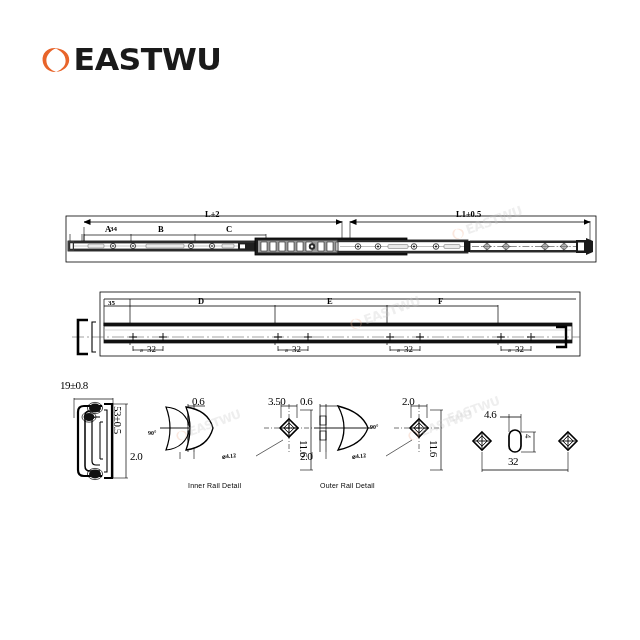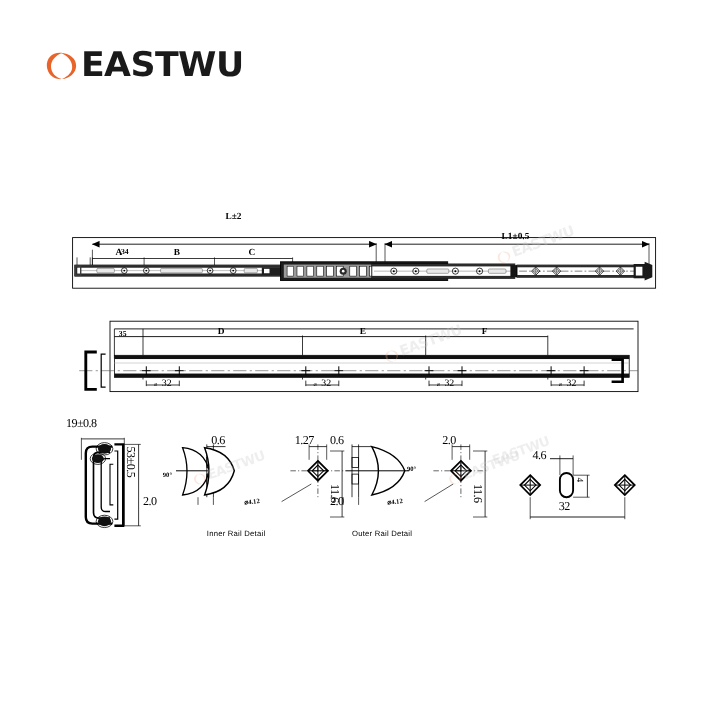--- a/index.html
+++ b/index.html
@@ -445,21 +445,21 @@
       <path d="M15.5 2.0 C6.5 1.0 1.0 7.0 1.6 14.5 C2.2 21.5 8.0 26.6 15.0 25.9 C9.6 24.2 5.8 20.4 5.4 15.1 C5.0 9.4 9.3 4.6 15.5 2.0 Z" fill="#f0b294"></path>
       <path d="M14.0 2.2 C22.4 2.4 28.6 7.4 28.2 14.2 C27.9 20.2 22.4 25.4 15.2 25.9 C21.6 23.0 24.8 19.2 24.6 14.4 C24.4 8.9 20.3 4.6 14.0 2.2 Z" fill="#f0b294"></path>
     </svg>
     <span class="wtext">EASTWU</span>
   </div>
 
   <div class="wm" style="left:448px;top:412px;font-size:12px;">
     <span class="wtext">EASTWU</span>
   </div>
 
-  <div class="t b md" style="left:205px;top:191px;">L±2</div>
+  <div class="t b md" style="left:205px;top:209px;">L±2</div>
   <div class="t b md" style="left:456px;top:209px;">L1±0.5</div>
   <div class="t b sm" style="left:68px;top:225px;padding-left:42px;">34</div>
   <div class="t b md" style="left:105px;top:224px;">A</div>
   <div class="t b md" style="left:158px;top:224px;">B</div>
   <div class="t b md" style="left:226px;top:224px;">C</div>
 
   <div class="t b md" style="left:296px;top:281px;">
     <span></span><span class="tolstack">
         <span></span>
         <span></span>
@@ -486,21 +486,21 @@
     <span class="up">⌀</span>
     <span class="lo">32</span>
   </div>
 
   <div class="t lg" style="left:60px;top:379px;letter-spacing:-0.5px;">19±0.8</div>
   <div class="t lg vert" style="left:124px;top:406px;transform:rotate(90deg);letter-spacing:-0.5px;">53±0.5</div>
 
   <div class="t tiny b" style="left:148px;top:430px;">90°</div>
   <div class="t lg" style="left:192px;top:395px;letter-spacing:-0.5px;">0.6</div>
   <div class="t lg" style="left:130px;top:450px;letter-spacing:-0.5px;">2.0</div>
-  <div class="t lg" style="left:268px;top:395px;letter-spacing:-0.5px;">1.27</div>
+  <div class="t lg" style="left:268px;top:395px;letter-spacing:-0.5px;">3.50</div>
   <div class="t lg vert" style="left:310px;top:440px;transform:rotate(90deg);letter-spacing:-0.5px;">11.6</div>
   <div class="t tiny b" style="left:222px;top:452px;transform:rotate(-6deg);">⌀4.12</div>
   <div class="t sm" style="left:188px;top:482px;font-family:'Liberation Sans',sans-serif;letter-spacing:0.2px;">Inner Rail Detail</div>
 
   <div class="t lg" style="left:300px;top:395px;letter-spacing:-0.5px;">0.6</div>
   <div class="t lg" style="left:300px;top:450px;letter-spacing:-0.5px;">2.0</div>
   <div class="t tiny b" style="left:370px;top:424px;">90°</div>
   <div class="t lg" style="left:402px;top:395px;letter-spacing:-0.5px;">2.0</div>
   <div class="t lg vert" style="left:440px;top:440px;transform:rotate(90deg);letter-spacing:-0.5px;">11.6</div>
   <div class="t tiny b" style="left:352px;top:452px;transform:rotate(-6deg);">⌀4.12</div>

